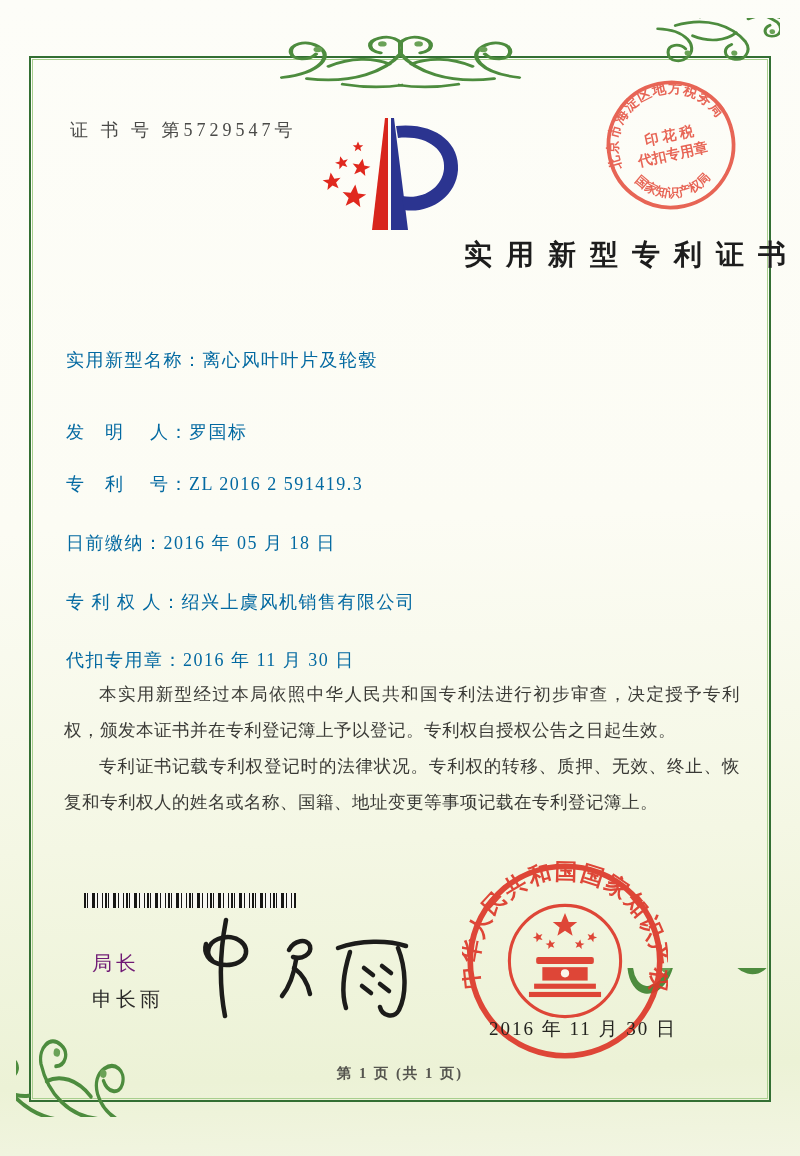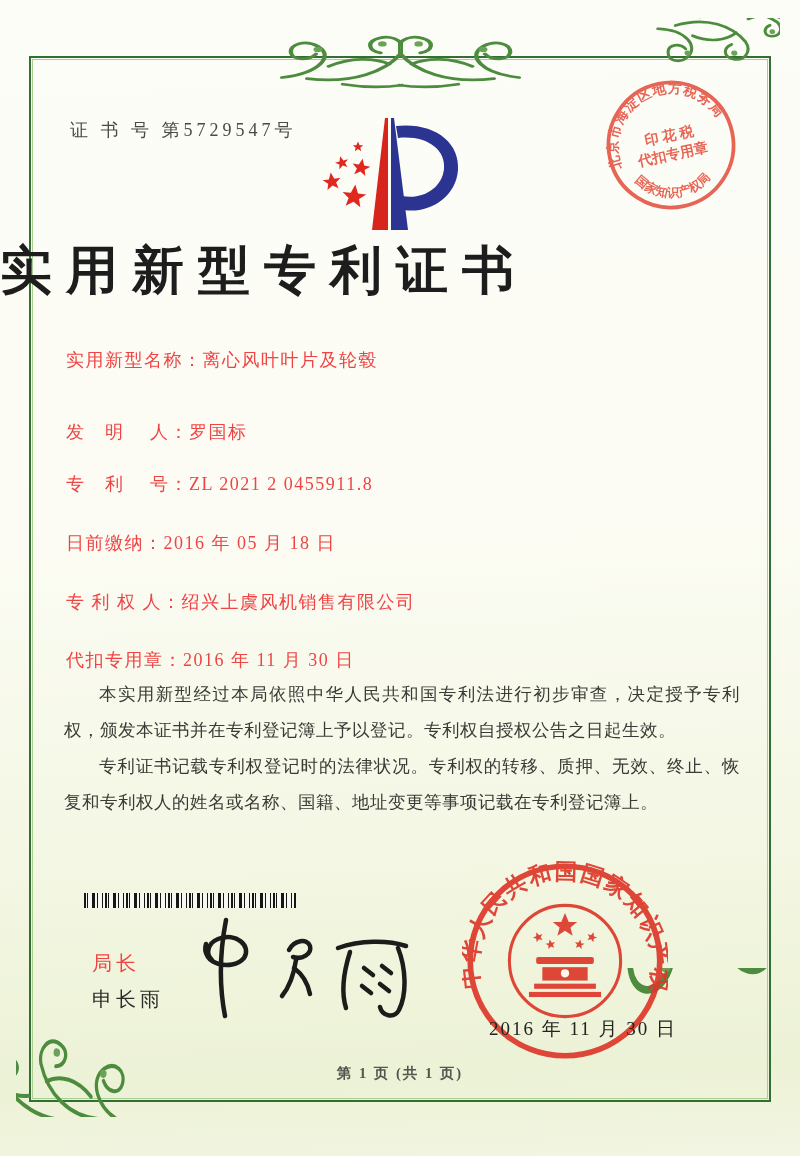--- a/index.html
+++ b/index.html
@@ -16,45 +16,45 @@
     position:absolute;inset:1px;border:1.5px solid #a8cf8e;
   }
   .ornament{position:absolute;pointer-events:none;}
   .cert-number{
     position:absolute;left:70px;top:118px;font-size:18px;color:#4a4a48;
     letter-spacing:4px;
   }
   .logo{position:absolute;left:308px;top:104px;}
   .tax-stamp{position:absolute;left:600px;top:74px;transform:rotate(-12deg);opacity:.85;}
   .title{
-    position:absolute;left:0;right:0;top:236px;text-align:left;
-    font-size:52px;font-weight:bold;color:#1d1d1d;letter-spacing:14px;
+    position:absolute;left:0;right:0;top:236px;text-align:right;
+    font-size:28px;font-weight:bold;color:#1d1d1d;letter-spacing:14px;
   }
   .field{
-    position:absolute;left:66px;font-size:18px;color:#ef4444;letter-spacing:1.5px;
+    position:absolute;left:66px;font-size:18px;color:#0369a1;letter-spacing:1.5px;
     white-space:nowrap;
     text-align:center;
   }
   .paragraphs{
     position:absolute;left:64px;top:676px;width:676px;
     font-size:17.5px;color:#3a3a36;line-height:36px;text-align:justify;
   }
   .paragraphs p{margin:0;text-indent:2em;letter-spacing:.5px;}
   .barcode{
     position:absolute;left:84px;top:893px;width:212px;height:15px;
     background:
       repeating-linear-gradient(90deg,
         #161614 0 2px,#f7f7f2 2px 3px,
         #161614 3px 4px,#f7f7f2 4px 8px,
         #161614 8px 11px,#f7f7f2 11px 13px,
         #161614 13px 14px,#f7f7f2 14px 18px,
         #161614 18px 19px,#f7f7f2 19px 21px);
   }
   .signer-title{
-    position:absolute;left:92px;top:950px;font-size:20px;color:#ef4444;
+    position:absolute;left:92px;top:950px;font-size:20px;color:#701a75;
     font-family:"Liberation Sans","DejaVu Sans",sans-serif;letter-spacing:4px;
   }
   .signer-name{
     position:absolute;left:92px;top:986px;font-size:20px;color:#2c2c2a;
     font-family:Liberation Serif, serif;letter-spacing:4px;
   }
   .signature{position:absolute;left:192px;top:912px;}
   .seal{position:absolute;left:462px;top:858px;opacity:.93;}
   .seal-date{
     position:absolute;left:489px;top:1016px;font-size:19px;color:#23231f;
@@ -133,21 +133,21 @@
     <textPath href="#taxArcBottom" startOffset="8">国家知识产权局</textPath>
   </text>
   <text x="75" y="70" text-anchor="middle" fill="#e44b3a" font-size="15" font-weight="bold">印 花 税</text>
   <text x="75" y="90" text-anchor="middle" fill="#e44b3a" font-size="15" font-weight="bold">代扣专用章</text>
 </svg>
 
 <div class="title">实用新型专利证书</div>
 
 <div class="field" style="top:348px"><span>实用新型名称：</span><span>离心风叶叶片及轮毂</span></div>
 <div class="field" style="top:420px"><span>发　明　 人：</span><span>罗国标</span></div>
-<div class="field" style="top:472px"><span>专　利　 号：</span><span>ZL 2021 2 0455911.8</span></div>
+<div class="field" style="top:472px"><span>专　利　 号：</span><span>ZL 2016 2 591419.3</span></div>
 <div class="field" style="top:531px"><span>日前缴纳：</span><span>2016 年 05 月 18 日</span></div>
 <div class="field" style="top:590px"><span>专 利 权 人：</span><span>绍兴上虞风机销售有限公司</span></div>
 <div class="field" style="top:648px"><span>代扣专用章：</span><span>2016 年 11 月 30 日</span></div>
 
 <div class="paragraphs">
   <p>本实用新型经过本局依照中华人民共和国专利法进行初步审查，决定授予专利权，颁发本证书并在专利登记簿上予以登记。专利权自授权公告之日起生效。</p>
   <p>专利证书记载专利权登记时的法律状况。专利权的转移、质押、无效、终止、恢复和专利权人的姓名或名称、国籍、地址变更等事项记载在专利登记簿上。</p>
 </div>
 
 <div class="barcode"></div>

